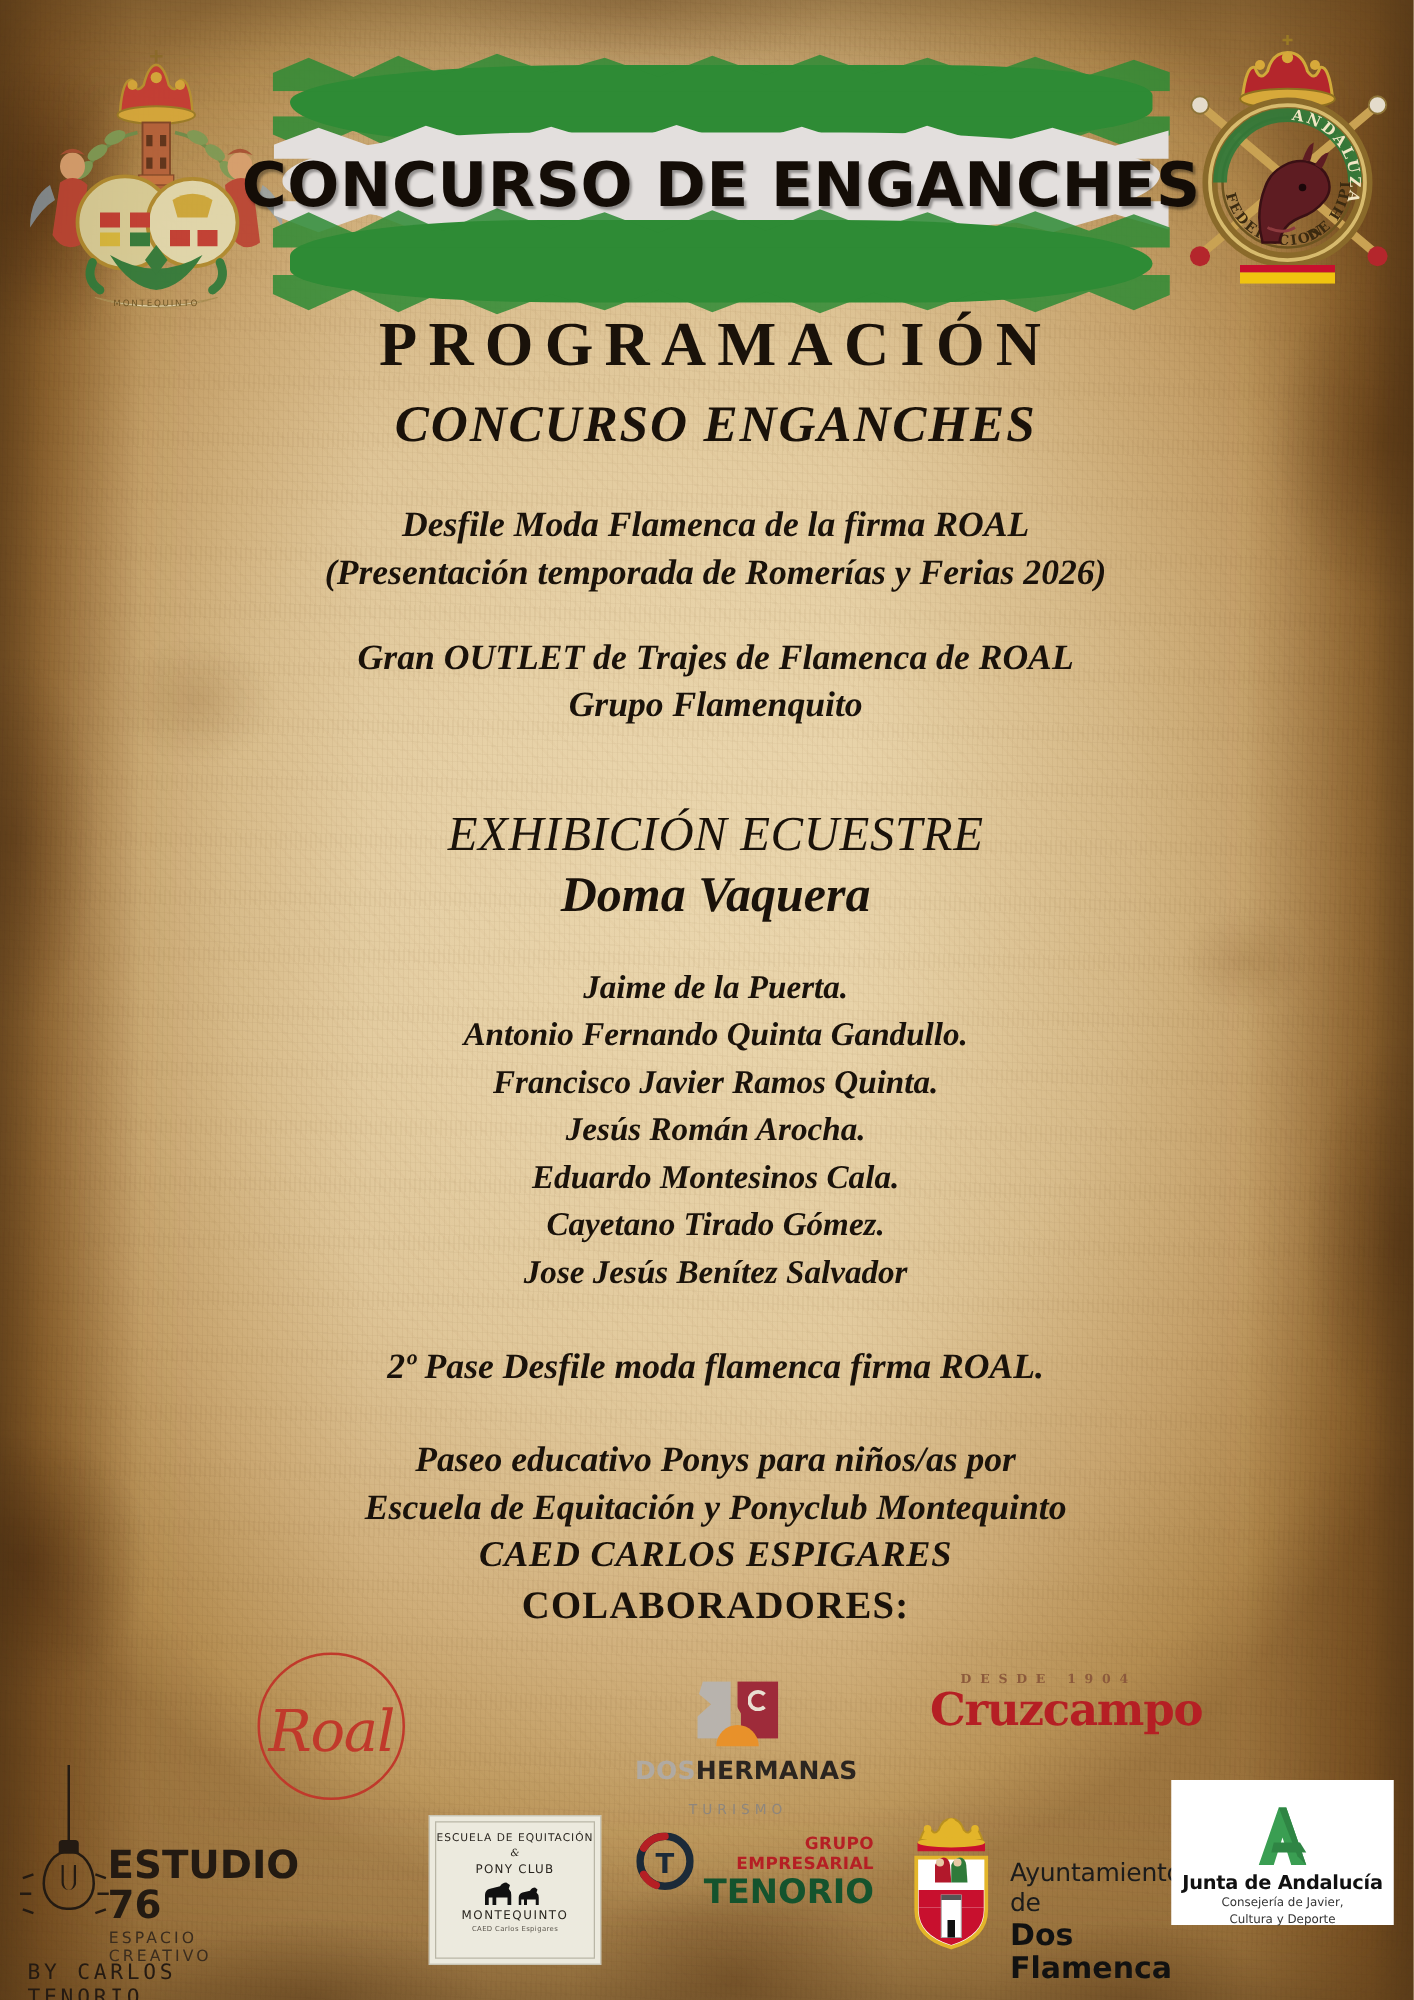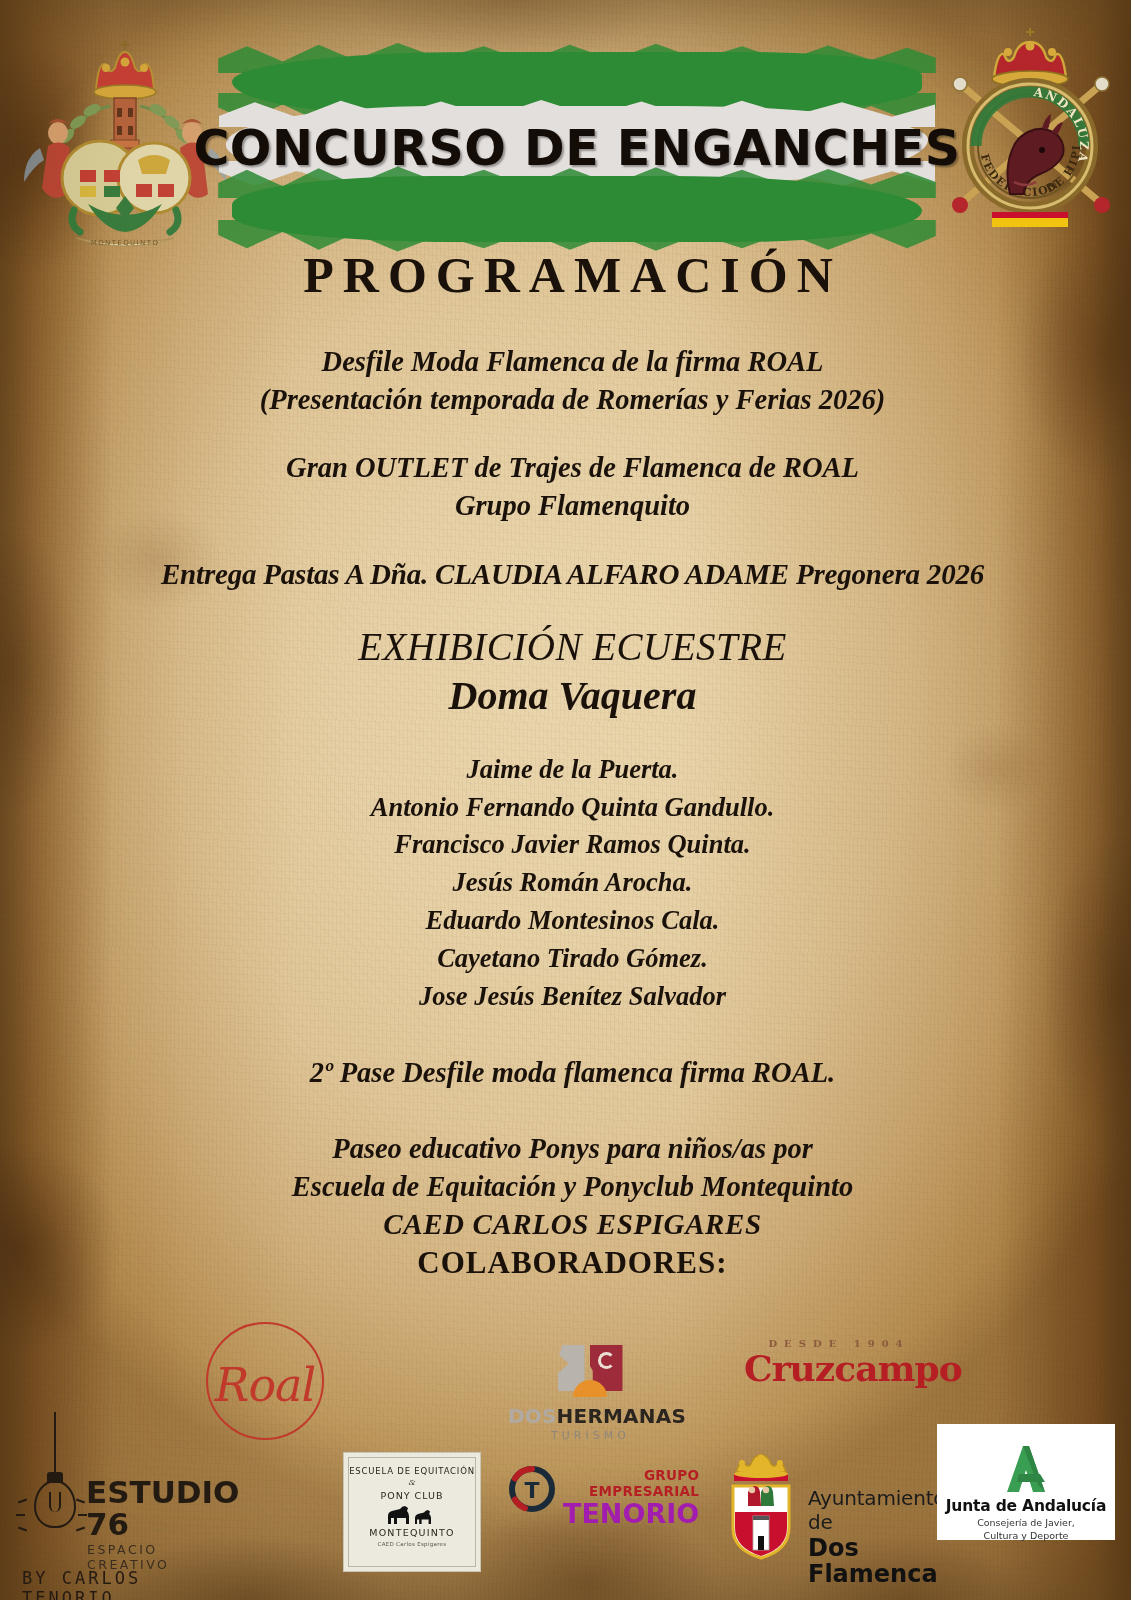--- a/index.html
+++ b/index.html
@@ -264,21 +264,21 @@
     border-radius: 17px 17px 0 0;
   }
   .dh-name {
     font-family: "DejaVu Sans", sans-serif;
     font-size: 20px; font-weight: 600; letter-spacing: .2px;
     color: #2b2520; white-space: nowrap;
   }
   .dh-name .pale { color: #b0aaa3; }
   .dh-sub {
     font-family: "DejaVu Sans", sans-serif;
-    font-size: 11px; letter-spacing: 4px; color: #8e867d; margin-top: 1px;
+    font-size: 11px; letter-spacing: 4px; color: #8e867d; margin-top: 13px;
   }
 
   
   #logo-cruzcampo { left: 744px; top: 1338px; width: 190px; height: 58px; text-align: center; }
   .cc-desde {
     font-family: "DejaVu Serif", serif;
     font-size: 10px; letter-spacing: 7px; color: #8c5a3c; font-weight: 700;
   }
   .cc-name {
     font-family: "DejaVu Serif", serif;
@@ -367,21 +367,21 @@
   .ten-mark {
     position: absolute; left: 0; top: 4px; width: 46px; height: 46px;
   }
   .ten-text { position: absolute; left: 54px; top: 5px; }
   .ten-l1 {
     font-family: "DejaVu Sans", sans-serif;
     font-weight: 700; font-size: 13.5px; color: #b51f24; letter-spacing: .3px; text-align: right;
   }
   .ten-l2 {
     font-family: "DejaVu Sans", sans-serif;
-    font-weight: 700; font-size: 27px; color: #a21caf; line-height: 1; margin-top: 1px;
+    font-weight: 700; font-size: 27px; color: #14532d; line-height: 1; margin-top: 1px;
   }
 
   
   #logo-ayto { left: 712px; top: 1438px; width: 225px; height: 155px; }
   .ayto-shield { position: absolute; left: 10px; top: 12px; width: 78px; height: 112px; }
   .ayto-text { position: absolute; left: 96px; top: 48px; }
   .ayto-l1 {
     font-family: "DejaVu Sans", sans-serif;
     font-size: 20px; color: #1b1b1b; letter-spacing: -.2px;
   }
@@ -536,40 +536,38 @@
     <div class="brush brush-top"></div>
     <div class="brush-white"></div>
     <div class="brush brush-bottom"></div>
     <div class="banner-title">CONCURSO DE ENGANCHES</div>
   </div>
 
   <div class="body-text">
 
     <div class="line t-programacion">PROGRAMACIÓN</div>
 
+    <div class="line t-sub">CONCURSO ENGANCHES</div>
 
     <div class="gap-lg"></div>
 
     <div>
       <div class="line t-item">Desfile Moda Flamenca de la firma ROAL</div>
       <div class="line t-item">(Presentación temporada de Romerías y Ferias 2026)</div>
     </div>
 
     <div class="gap-md"></div>
 
     <div>
       <div class="line t-item">Gran OUTLET de Trajes de Flamenca de ROAL</div>
       <div class="line t-item">Grupo Flamenquito</div>
     </div>
 
     <div class="gap-md"></div>
 
-    <div>
-      <div class="line t-item t-item-wide">Entrega Pastas A Dña. CLAUDIA ALFARO ADAME Pregonera 2026</div>
-    </div>
 
     <div class="gap-md"></div>
 
     <div class="line t-exhibicion">EXHIBICIÓN ECUESTRE</div>
     <div class="line t-doma">Doma Vaquera</div>
 
     <div class="gap-md"></div>
 
     <div>
       <div class="line t-name">Jaime de la Puerta.</div>

